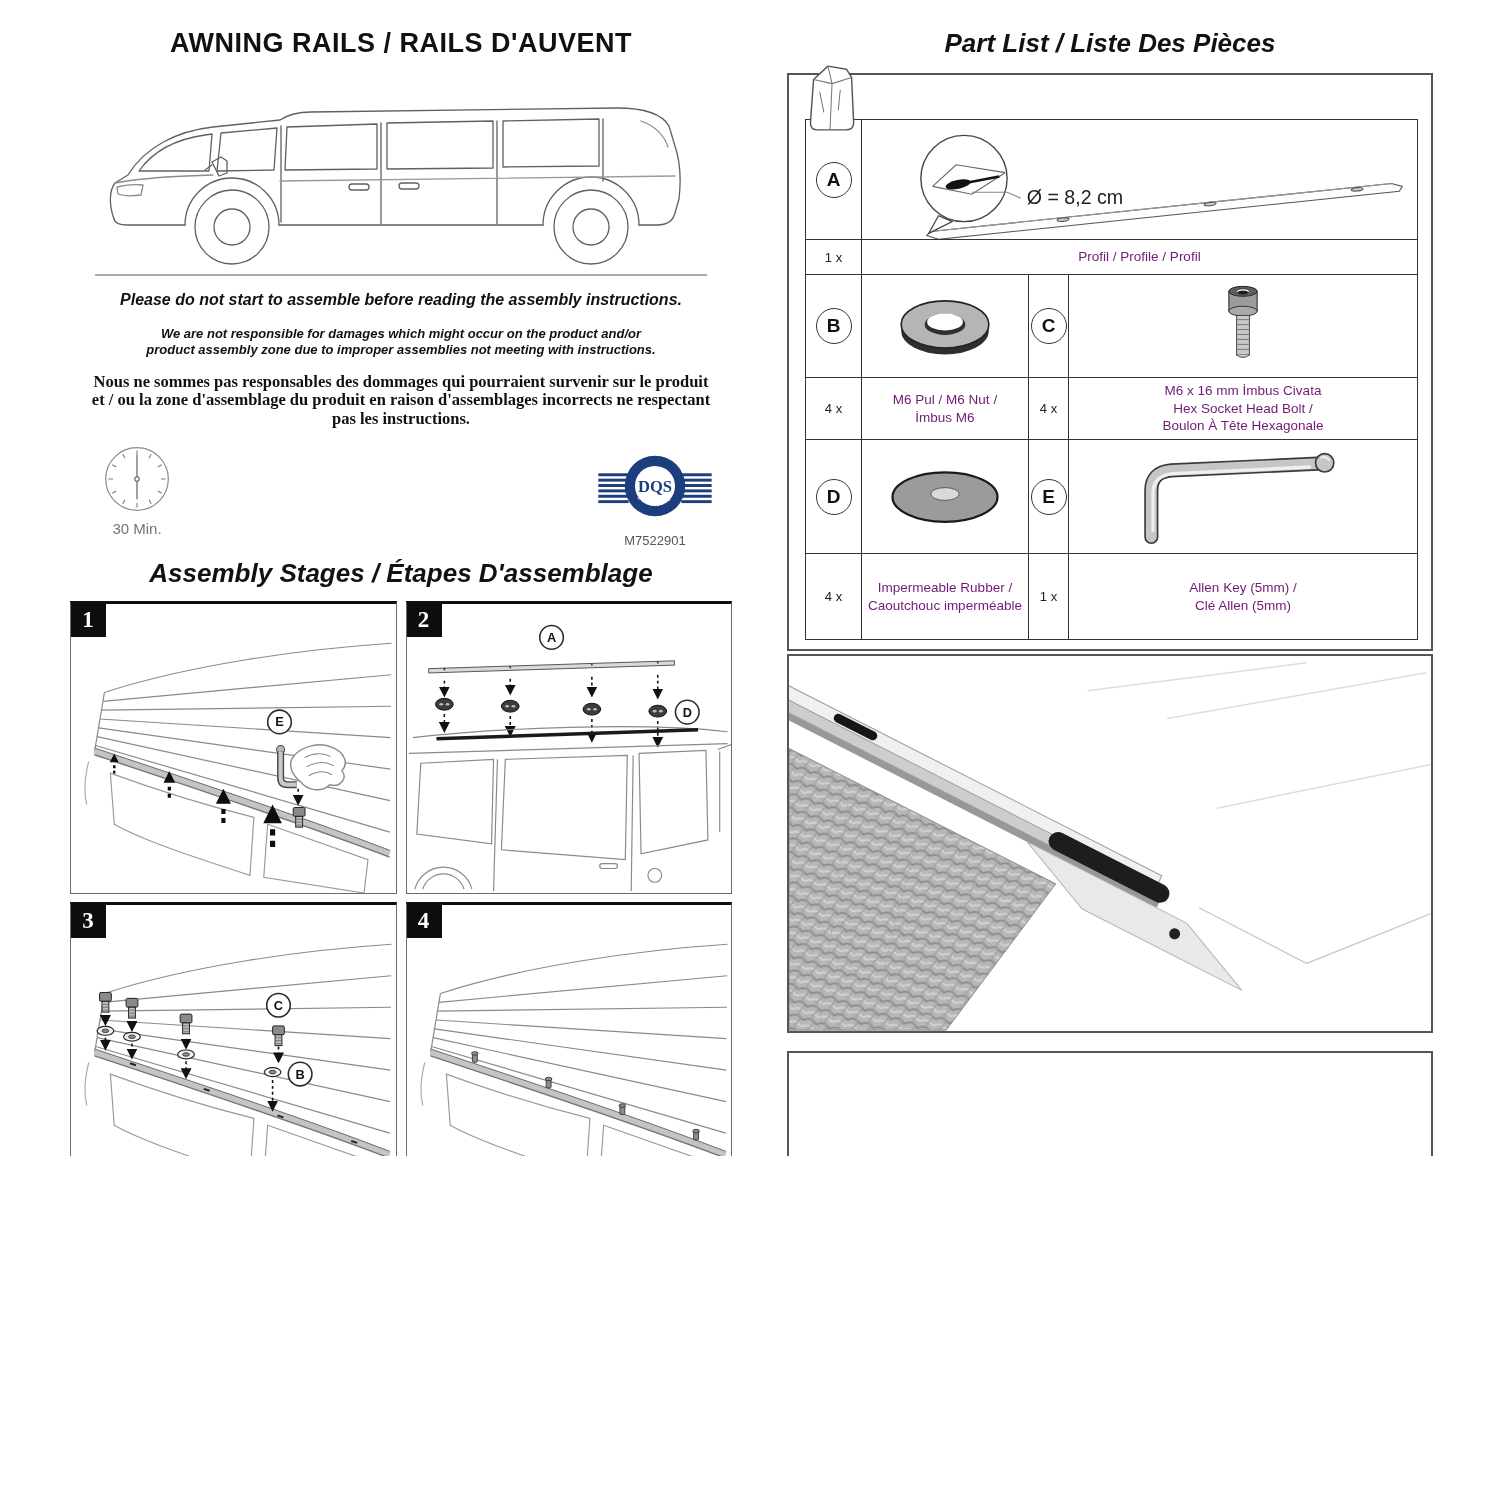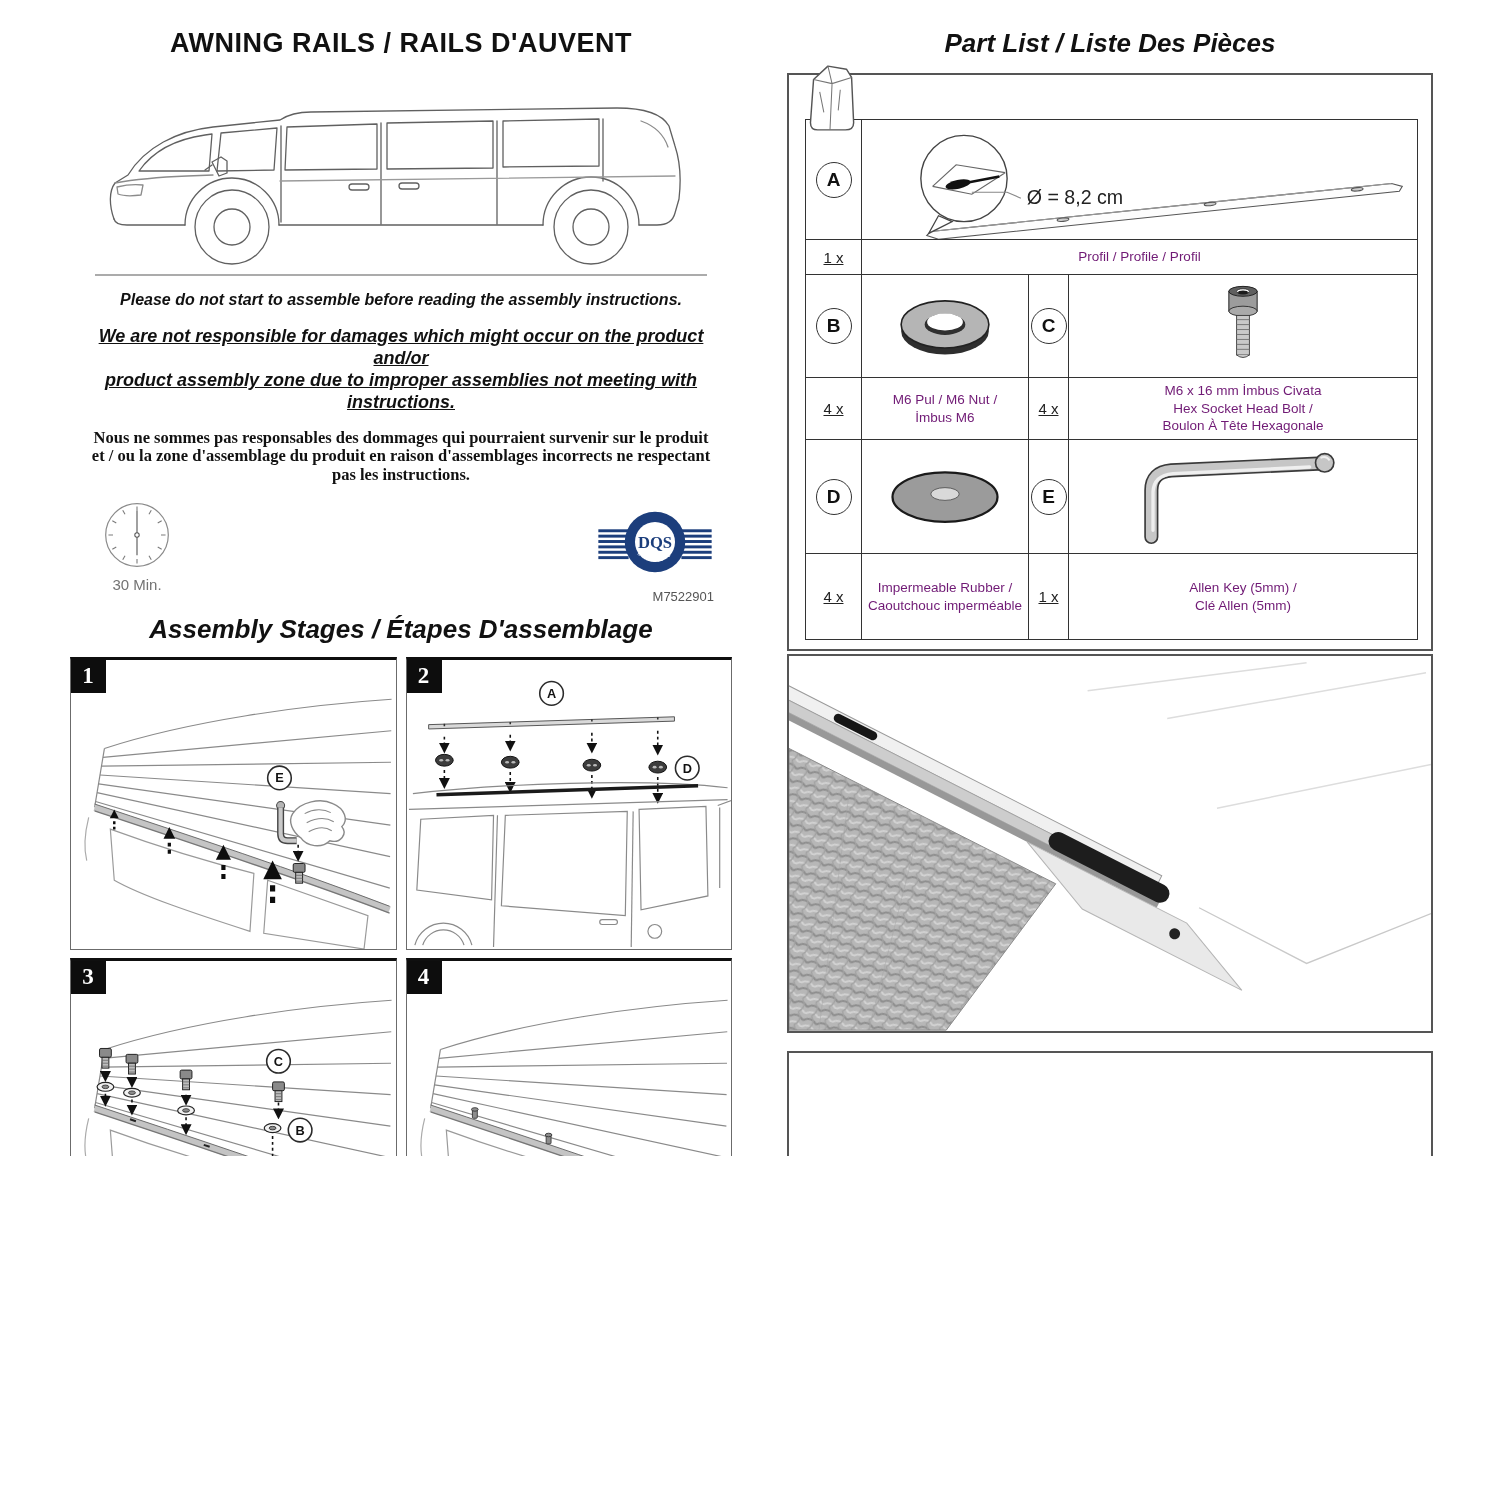--- a/index.html
+++ b/index.html
@@ -5,46 +5,46 @@
   html,body{margin:0;padding:0;background:#fff;}
   .page{position:relative;width:1500px;height:1156px;background:#fff;overflow:hidden;
         font-family:"Liberation Sans",sans-serif;color:#111;}
   
   .col-left{position:absolute;left:70px;top:18px;width:662px;}
   .main-title{margin:10px 0 0;text-align:center;font-size:27px;font-weight:bold;letter-spacing:.5px;}
   .van-wrap{margin-top:10px;}
   .warn{text-align:center;}
   .w-en1{margin:6px 26px 0;font-style:italic;font-weight:bold;font-size:16px;}
   .w-fr1{margin:15px 6px 0;font-family:"Liberation Serif",serif;font-weight:bold;font-size:17.5px;}
-  .w-en2{margin:17px 4px 0;font-style:italic;font-weight:bold;font-size:18px;white-space:pre-line;line-height:1.22;text-decoration:underline;}
+  .w-en2{margin:17px 4px 0;font-style:italic;font-weight:bold;font-size:13px;white-space:pre-line;line-height:1.22;}
   .w-fr2{margin:15px 0 0;font-family:"Liberation Serif",serif;font-weight:bold;font-size:16.5px;white-space:pre-line;line-height:1.12;}
   .meta-row{display:flex;justify-content:space-between;align-items:flex-start;margin:16px 0 0;padding:0 18px 0 32px;height:102px;}
   .clock-block{text-align:center;}
   .clock-label{margin-top:2px;font-size:15px;color:#737373;}
-  .dqs-block{text-align:right;}
+  .dqs-block{text-align:center;}
   .dqs-code{margin-top:1px;font-size:13px;color:#555;}
   .assembly-title{margin:12px 0 0;text-align:center;font-size:26px;font-weight:bold;font-style:italic;}
   .stages-grid{margin-top:12px;display:grid;grid-template-columns:1fr 1fr;gap:8px 9px;}
   .stage{position:relative;height:289px;border:1.5px solid #6b6b6b;border-top:3.5px solid #0f0f0f;background:#fff;overflow:hidden;}
   .stage svg.art{position:absolute;inset:0;width:100%;height:100%;}
   .badge{position:absolute;left:-1px;top:-1px;width:36px;height:34px;background:#0d0d0d;color:#fff;
          display:flex;align-items:center;justify-content:center;
          font-family:"Liberation Serif",serif;font-weight:bold;font-size:23px;z-index:2;}
   
   .col-right{position:absolute;left:787px;top:18px;width:646px;}
   .parts-title{margin:10px 0 0;text-align:center;font-size:26px;font-weight:bold;font-style:italic;}
   .parts-box{position:relative;margin-top:14px;height:574px;border:2px solid #555;}
   .bag{position:absolute;left:12px;top:-14px;width:58px;height:74px;z-index:2;}
   .parts-table{position:absolute;left:16px;right:13px;top:44px;bottom:9px;border:1.8px solid #333;
                display:grid;grid-template-columns:56px 167px 40px 1fr;
                grid-template-rows:120px 35px 103px 62px 114px 1fr;}
   .c{border-right:1.8px solid #333;border-bottom:1.8px solid #333;display:flex;align-items:center;justify-content:center;text-align:center;overflow:hidden;}
   .c.last-col{border-right:none;} .c.last-row{border-bottom:none;}
   .lcircle{width:34px;height:34px;border:1.8px solid #333;border-radius:50%;display:flex;align-items:center;justify-content:center;font-weight:bold;font-size:19px;}
-  .qty{font-size:15px;color:#222;text-decoration:underline;}
+  .qty{font-size:13px;color:#222;}
   .pname{font-size:13.5px;line-height:1.3;white-space:pre-line;color:#701a75;padding:2px 6px;}
   .panel-detail{margin-top:3px;height:375px;border:2px solid #555;position:relative;overflow:hidden;}
   .panel-awning{margin-top:18px;height:448px;border:2px solid #555;position:relative;overflow:hidden;}
   .panel-detail svg,.panel-awning svg{position:absolute;inset:0;width:100%;height:100%;}
   
   .omac{position:absolute;left:1218px;top:1388px;z-index:5;font-family:"DejaVu Sans",sans-serif;
         font-weight:bold;font-size:95px;line-height:.9;letter-spacing:-6px;}
   .omac .b1{color:#0d0d0d;} .omac .b2{color:#e62e2d;}
   
   .lbl circle{fill:#fff;stroke:#2b2b2b;stroke-width:1.6;}

